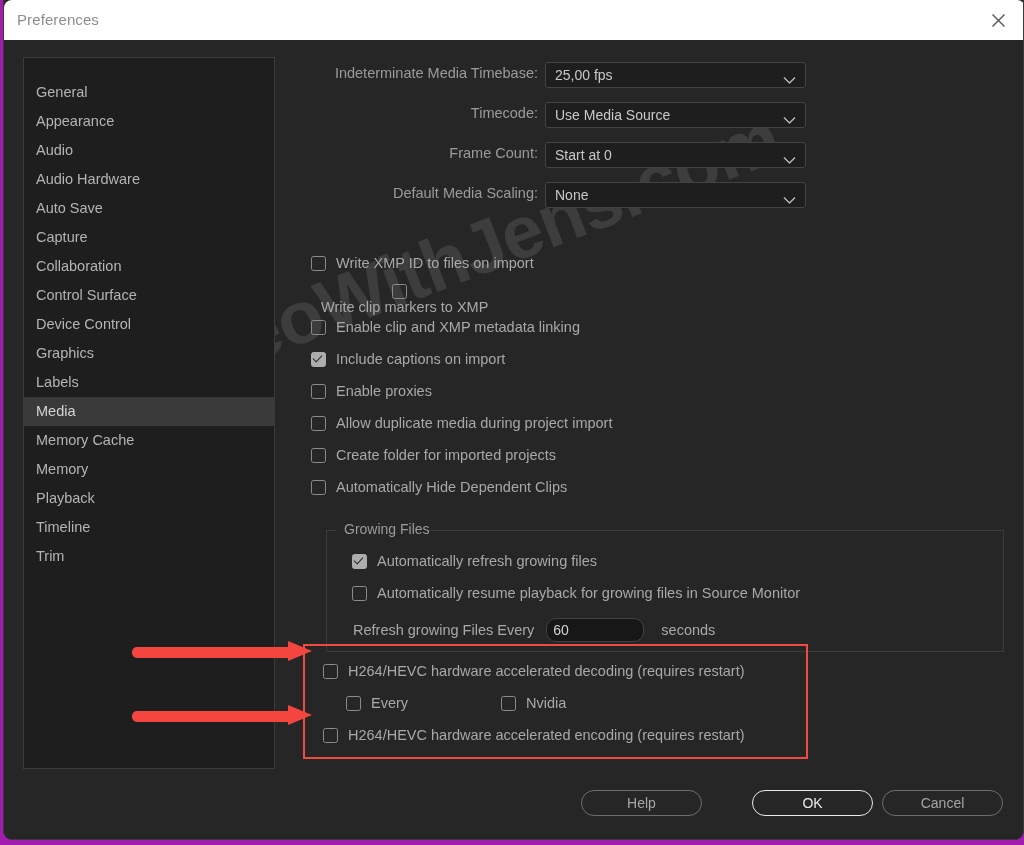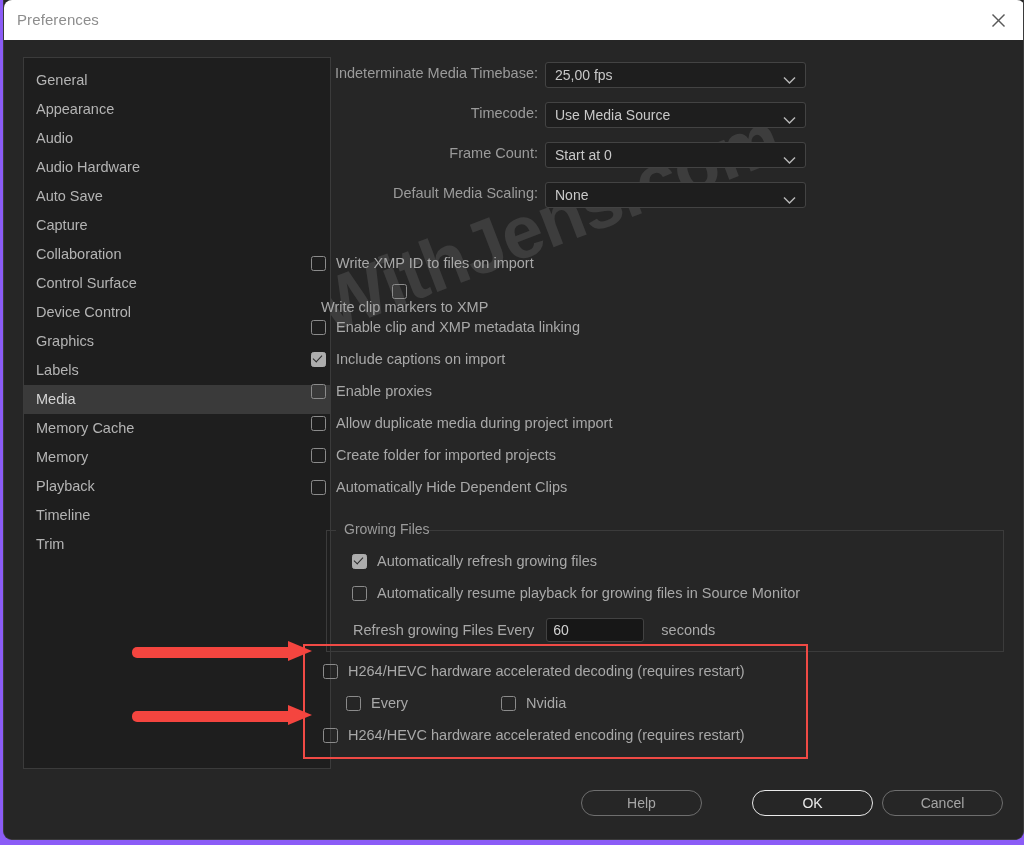--- a/index.html
+++ b/index.html
@@ -14,21 +14,21 @@
     overflow: hidden;
     font-family: "Liberation Sans", "DejaVu Sans", sans-serif;
     -webkit-font-smoothing: antialiased;
   }
 
   
   #screen {
     position: relative;
     width: 1024px;
     height: 845px;
-    background: #8b5cf6;
+    background: #a21caf;
     overflow: hidden;
   }
   #window {
     position: absolute;
     left: 3px;
     top: 0px;
     width: 1021px;
     height: 840px;
     background: #262626;
     border: 1px solid #3a3a3a;
@@ -79,26 +79,26 @@
     width: 1021px;
     height: 800px;
     background: #262626;
   }
 
   
   #sidebar {
     position: absolute;
     left: 19px;
     top: 17px;
-    width: 308px;
+    width: 252px;
     height: 712px;
     background: #1e1e1e;
     border: 1px solid #3b3b3b;
     box-sizing: border-box;
-    padding-top: 8px;
+    padding-top: 20px;
   }
   .side-item {
     height: 29px;
     line-height: 29px;
     padding-left: 12px;
     font-size: 14.5px;
     color: #b4b4b4;
     white-space: nowrap;
     cursor: default;
   }
@@ -241,21 +241,21 @@
   #refresh-label {
     font-size: 14.5px;
     color: #a8a8a8;
   }
   #refresh-input {
     margin-left: 12px;
     width: 98px;
     height: 24px;
     background: #171717;
     border: 1px solid #424242;
-    border-radius: 3px;
+    border-radius: 10px;
     box-sizing: border-box;
     font-size: 14px;
     color: #d2d2d2;
     padding: 0 6px;
     font-family: "Liberation Sans", sans-serif;
     outline: none;
   }
   #refresh-unit {
     margin-left: 17px;
     font-size: 14.5px;

